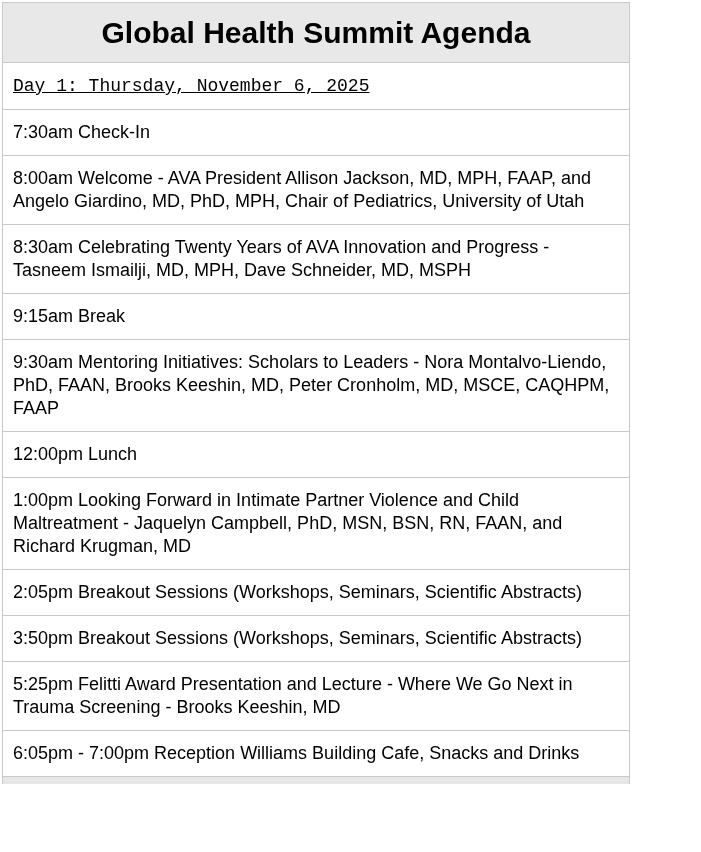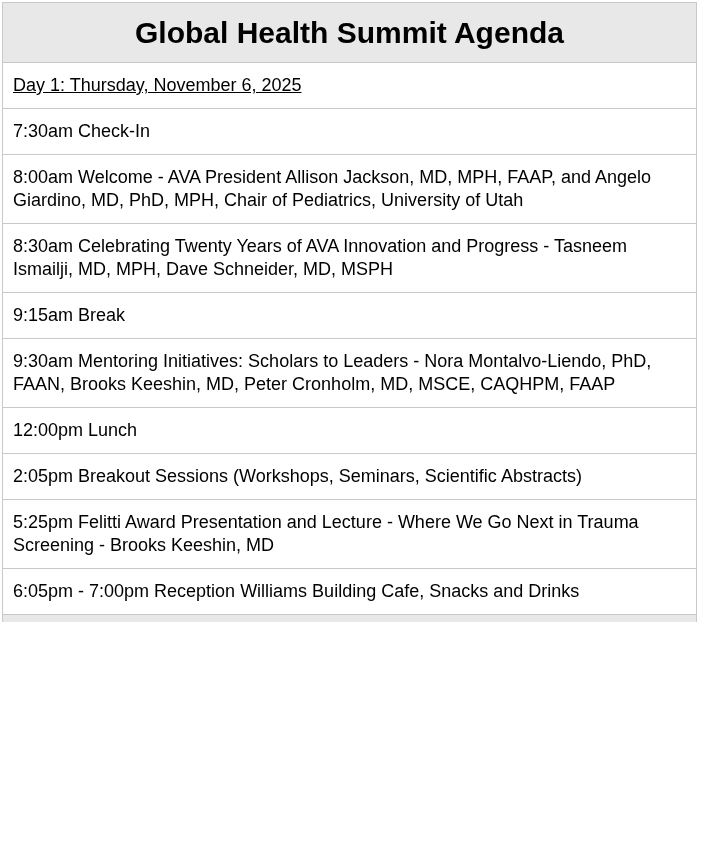--- a/index.html
+++ b/index.html
@@ -4,21 +4,21 @@
 <style>
   html, body {
     margin: 0;
     padding: 0;
     background: #ffffff;
     color: #000000;
     font-family: "Liberation Sans", "DejaVu Sans", sans-serif;
   }
   .agenda-table {
     margin: 2px 4px 0 2px;
-    width: 695px;
+    width: 628px;
     box-sizing: border-box;
     border: 1px solid #c9c9c9;
     border-bottom: none;
   }
   .table-header {
     background: #e8e8e8;
     border-bottom: 1px solid #c9c9c9;
     padding: 12px 8px;
     text-align: center;
   }
@@ -30,20 +30,21 @@
   }
   .row {
     padding: 11px 10px;
     font-size: 18px;
     line-height: 23px;
     border-bottom: 1px solid #c9c9c9;
     background: #ffffff;
   }
   .row.day-header span {
     text-decoration: underline;
+    font-family: Liberation Mono, monospace;
   }
   .partial-band {
     height: 7px;
     background: #e8e8e8;
   }
 </style>
 </head>
 <body>
 
 <div class="agenda-table">
@@ -51,18 +52,20 @@
     <h1>Global Health Summit Agenda</h1>
   </header>
   <div>
       <div class="row day-header"><span>Day 1: Thursday, November 6, 2025</span></div>
       <div class="row session"><span>7:30am Check-In</span></div>
       <div class="row session"><span>8:00am Welcome - AVA President Allison Jackson, MD, MPH, FAAP, and Angelo Giardino, MD, PhD, MPH, Chair of Pediatrics, University of Utah</span></div>
       <div class="row session"><span>8:30am Celebrating Twenty Years of AVA Innovation and Progress - Tasneem Ismailji, MD, MPH, Dave Schneider, MD, MSPH</span></div>
       <div class="row session"><span>9:15am Break</span></div>
       <div class="row session"><span>9:30am Mentoring Initiatives: Scholars to Leaders - Nora Montalvo-Liendo, PhD, FAAN, Brooks Keeshin, MD, Peter Cronholm, MD, MSCE, CAQHPM, FAAP</span></div>
       <div class="row session"><span>12:00pm Lunch</span></div>
+      <div class="row session"><span>1:00pm Looking Forward in Intimate Partner Violence and Child Maltreatment - Jaquelyn Campbell, PhD, MSN, BSN, RN, FAAN, and Richard Krugman, MD</span></div>
       <div class="row session"><span>2:05pm Breakout Sessions (Workshops, Seminars, Scientific Abstracts)</span></div>
+      <div class="row session"><span>3:50pm Breakout Sessions (Workshops, Seminars, Scientific Abstracts)</span></div>
       <div class="row session"><span>5:25pm Felitti Award Presentation and Lecture - Where We Go Next in Trauma Screening - Brooks Keeshin, MD</span></div>
       <div class="row session"><span>6:05pm - 7:00pm Reception Williams Building Cafe, Snacks and Drinks</span></div>
     </div>
   <div class="partial-band"></div>
 </div>
 
 </body></html>

